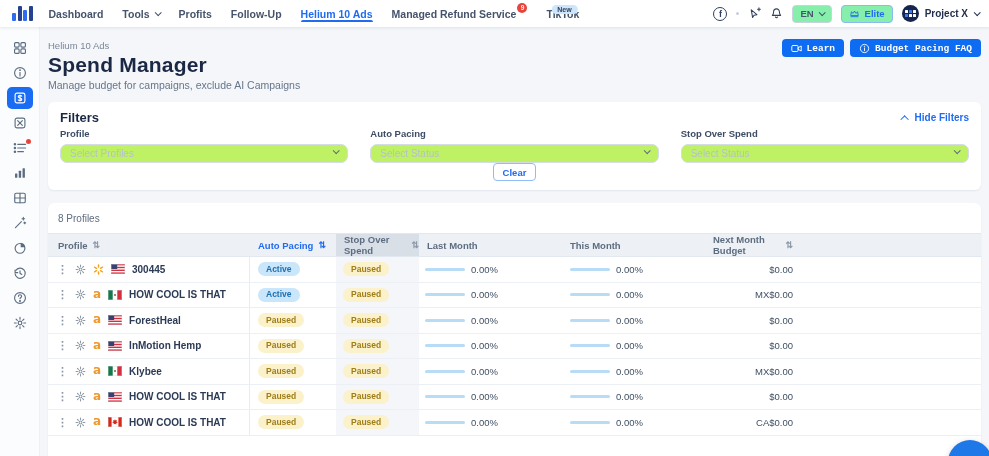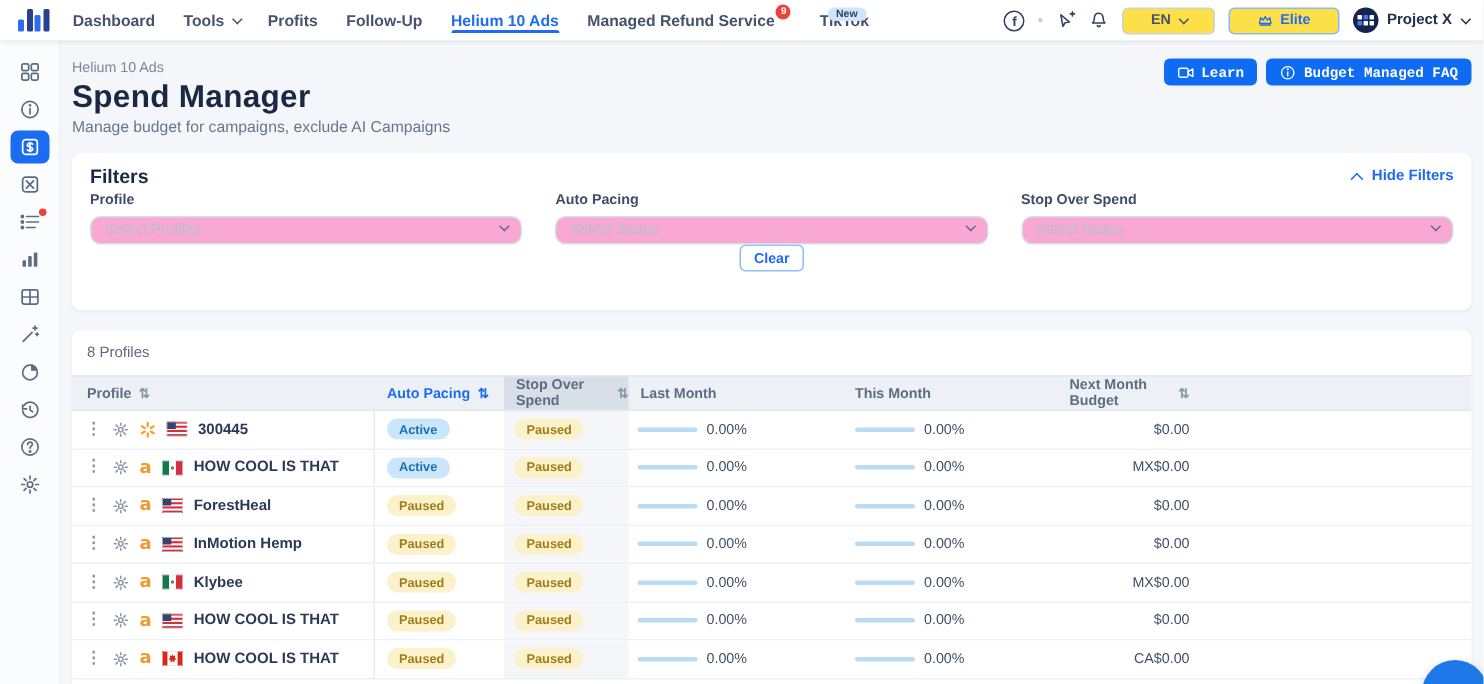--- a/index.html
+++ b/index.html
@@ -46,22 +46,22 @@
   .topbar-right { margin-left:auto; display:flex; align-items:center; gap: 9px; }
   .ic-fb {
     width: 14px; height: 14px; border: 1.4px solid #31405e; border-radius: 50%;
     display:flex; align-items:center; justify-content:center;
     font-size: 9px; font-weight: 700; color:#31405e; cursor:pointer;
   }
   .dot-sep { width:3px; height:3px; border-radius:50%; background:#c7cfd9; }
   .tb-ic { display:flex; align-items:center; color:#31405e; cursor:pointer; }
   .pill-box {
     border:1px solid #c9d2dd; border-radius:4px; height:18px; display:flex;
-    align-items:center; gap:5px; padding:0 18px; font-size:9.5px; font-weight:700;
-    color:#45536c; cursor:pointer; background:#fde047;
+    align-items:center; gap:5px; padding:0 7px; font-size:9.5px; font-weight:700;
+    color:#45536c; cursor:pointer; background:#86efac;
   }
   .pill-box.elite { border-color:#8cb8f6; color:#1f6bf2; }
   .cv { width:5px; height:5px; border-right:1.4px solid currentColor; border-bottom:1.4px solid currentColor;
         display:inline-block; transform: rotate(45deg) translateY(-1px); }
   .cv-up { width:6px;height:6px;border-right:1.8px solid currentColor;border-bottom:1.8px solid currentColor;
         display:inline-block; transform: rotate(225deg) translateY(-2px); }
   .avatar {
     width: 17px; height: 17px; border-radius: 50%; background:#15254d;
     display:grid; grid-template-columns:repeat(3,3px); grid-auto-rows:3px; gap:1px;
     align-content:center; justify-content:center; cursor:pointer;
@@ -91,31 +91,31 @@
   .page-title { font-size:21px; font-weight:800; color:#1b2845; margin-top:2px; letter-spacing:.2px; }
   .page-sub { font-size:10.5px; color:#66768b; margin-top:2px; }
   .ph-actions { display:flex; gap:6px; margin-top:12px;font-family:Liberation Mono, monospace; }
   .btn-primary {
     background:#0d6cf2; color:#fff; border:none; border-radius:4px; height:18px;
     padding:0 9px; font-size:9.5px; font-weight:700; display:flex; align-items:center;
     gap:5px; cursor:pointer; font-family:inherit;
   }
   
   .card { background:#fff; border-radius:6px; box-shadow:0 1px 2px rgba(16,36,94,.07); }
-  .filters-card { margin-top:11px; padding:8px 12px 26px; }
+  .filters-card { margin-top:11px; padding:8px 12px 9px; }
   .filters-head { display:flex; justify-content:space-between; align-items:center; }
   .filters-title { font-size:13px; font-weight:800; color:#1b2845; }
   .hide-filters { color:#1f6bf2; font-size:10px; font-weight:700; display:flex; align-items:center; gap:6px; cursor:pointer; }
   .fields { display:flex; gap:22px; margin-top:3px; }
   .field { flex:1; }
   .field-label { font-size:9.5px; font-weight:700; color:#3d4d66; display:block; margin-bottom:4px; }
   .select-wrap { position:relative; }
   .select-input {
     width:100%; height:19px; border:1px solid #d5dce5; border-radius:7px;
-    padding:0 24px 0 9px; font-size:10px; color:#495a6e; background:#f9a8d4; font-family:inherit; outline:none;
+    padding:0 24px 0 9px; font-size:10px; color:#495a6e; background:#bef264; font-family:inherit; outline:none;
   }
   .select-input::placeholder { color:#b6c0cc; }
   .select-cv { position:absolute; right:10px; top:6px; color:#5d6d81; }
   .clear-row { display:flex; justify-content:center; }
   .clear-btn {
     border:1px solid #90bdf6; color:#1f6bf2; background:#fff; border-radius:4px;
     height:18px; padding:0 9px; font-size:9.5px; font-weight:700; cursor:pointer; font-family:inherit;
   }
 
   
@@ -355,21 +355,21 @@
             <path d="M9 4l4-2.2v6.4L9 6z"></path>
           </svg>
         <span>Learn</span>
       </button>
       <button class="btn-primary">
         <svg width="11" height="11" viewBox="0 0 16 16" fill="none" stroke="#fff" stroke-width="1.3">
             <circle cx="8" cy="8" r="6"></circle>
             <path d="M8 7.2v4" stroke-linecap="round"></path>
             <circle cx="8" cy="4.7" r=".4" fill="#fff"></circle>
           </svg>
-        <span>Budget Managed FAQ</span>
+        <span>Budget Pacing FAQ</span>
       </button>
     </div>
   </div>
 
   <div class="card filters-card">
     <div class="filters-head">
       <div class="filters-title">Filters</div>
       <div class="hide-filters">
         <span class="cv-up"></span>
         <span>Hide Filters</span>

